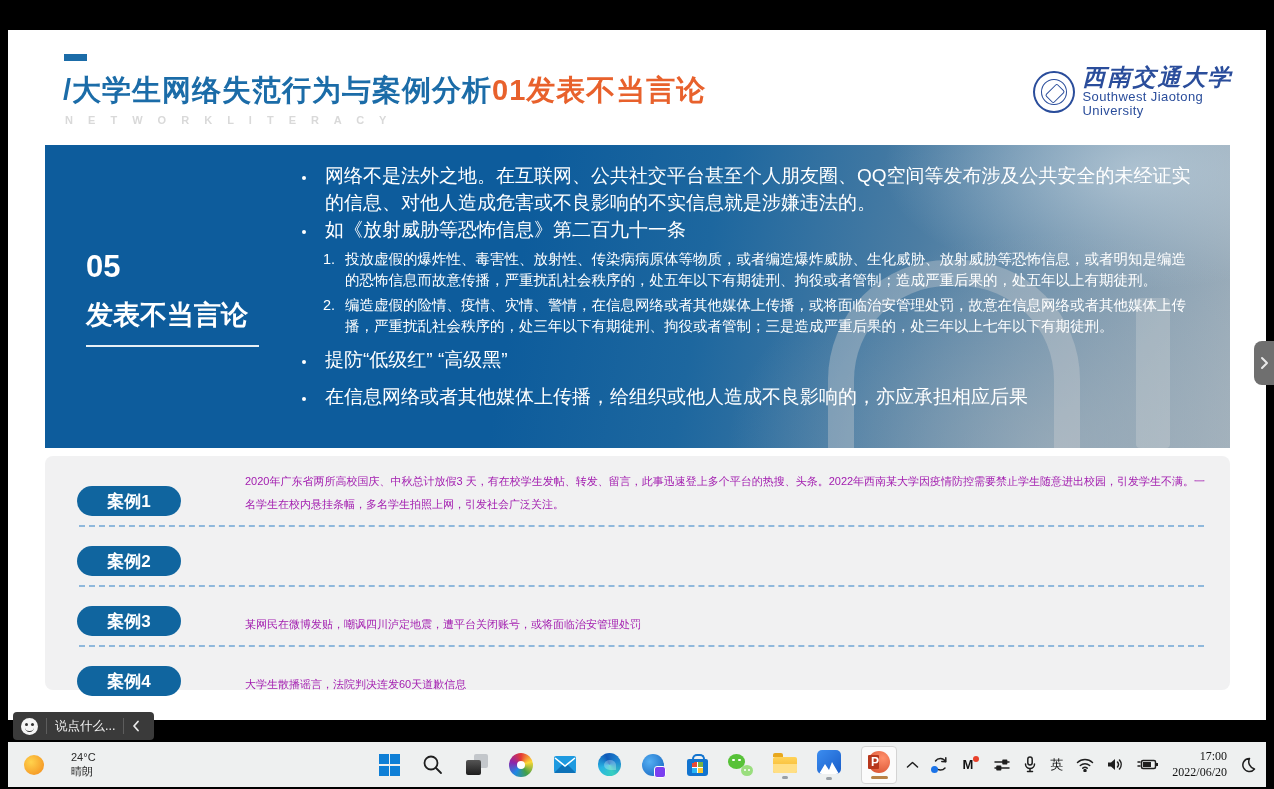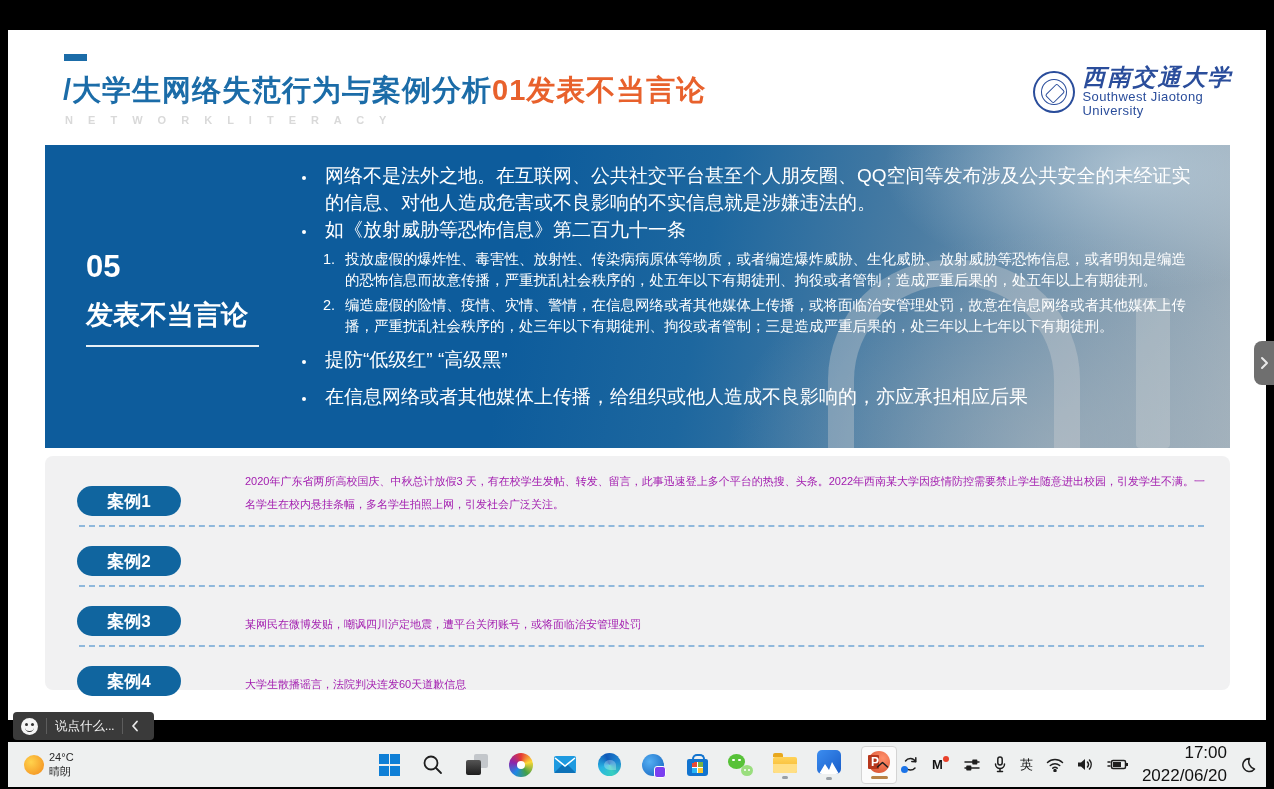--- a/index.html
+++ b/index.html
@@ -52,29 +52,29 @@
   .case-badge{min-width:104px;height:30px;border-radius:16px;background:#10659f;color:#fff;font-size:17px;font-weight:bold;
     display:flex;align-items:center;justify-content:center;flex:0 0 auto;}
   .case-text{font-size:11px;line-height:23px;color:#a21caf;margin-left:40px;}
   .dashed-sep{border-top:2px dashed #8fb8dc;margin:9px 2px;}
   .case-row.single{height:40px;}
   
   .side-tab{position:absolute;left:1254px;top:341px;width:20px;height:44px;background:#6f6f6f;border-radius:8px 0 0 8px;
     display:flex;align-items:center;justify-content:center;}
   
   .chat-bar{position:absolute;left:13px;top:712px;width:141px;height:28px;background:#3a3a3a;border-radius:4px;
-    display:flex;align-items:center;padding:0 8px;box-sizing:border-box;gap:8px;font-family:Liberation Serif, serif;}
+    display:flex;align-items:center;padding:0 8px;box-sizing:border-box;gap:8px;}
   .chat-div{width:1px;height:16px;background:#5d5d5d;}
   .chat-label{color:#f2f2f2;font-size:12.5px;white-space:nowrap;}
   .smiley{width:17px;height:17px;border-radius:50%;background:#f5f5f5;position:relative;}
   .smiley::before{content:"";position:absolute;left:4px;top:5px;width:3px;height:3px;border-radius:50%;background:#333;box-shadow:6px 0 0 #333;}
   .smiley::after{content:"";position:absolute;left:4px;top:9px;width:9px;height:4px;border-bottom:1.5px solid #333;border-radius:0 0 8px 8px;}
   
   .taskbar{position:absolute;left:8px;top:742px;width:1258px;height:45px;background:#eef0f0;}
-  .weather{position:absolute;left:10px;top:0;height:100%;display:flex;align-items:center;gap:5px;padding:0 6px;}
+  .weather{position:absolute;left:10px;top:0;height:100%;display:flex;align-items:center;gap:27px;padding:0 6px;}
   .sun{width:20px;height:20px;border-radius:50%;background:radial-gradient(circle at 35% 35%,#ffd34d,#f2891b);}
   .weather-text{font-size:11px;line-height:1.25;color:#2a2a2a;}
   .tb-center{position:absolute;left:50%;top:0;height:100%;transform:translateX(-50%);display:flex;align-items:center;gap:16px;}
   .tb-item{position:relative;width:28px;display:flex;flex-direction:column;align-items:center;justify-content:center;}
   .run-dot{width:6px;height:3px;border-radius:2px;background:#9aa0a6;margin-top:3px;}
   .win-icon{width:21px;height:21px;display:grid;grid-template-columns:10px 10px;grid-template-rows:10px 10px;gap:1.5px;}
   .win-icon span{background:#0e7fd6;}
   .tv-icon{position:relative;width:22px;height:21px;}
   .tv-icon .back{position:absolute;right:0;top:0;width:14px;height:14px;background:#c3c7cb;border-radius:2px;}
   .tv-icon .front{position:absolute;left:0;bottom:0;width:15px;height:15px;background:linear-gradient(#555,#1d1d1d);border-radius:2px;}
@@ -104,21 +104,21 @@
   .ppt-circle{width:22px;height:22px;border-radius:50%;background:radial-gradient(circle at 68% 32%,#ff8f6b,#d24726);position:relative;display:flex;align-items:center;}
   .ppt-circle .sq{position:absolute;left:0;top:4px;width:11px;height:14px;background:#b7371c;border-radius:1px;}
   .ppt-circle .p{position:relative;z-index:1;color:#fff;font-weight:bold;font-size:12px;margin-left:3px;}
   .ppt-underline{width:17px;height:3px;background:#b98246;border-radius:2px;}
   
   .tray{position:absolute;right:4px;top:0;height:100%;display:flex;align-items:center;gap:13px;padding-right:6px;}
   .tray-ico{display:flex;align-items:center;justify-content:center;position:relative;color:#1f1f1f;}
   .m-badge{font-size:13px;font-weight:800;color:#111;position:relative;letter-spacing:-1px;}
   .sync-dot{position:absolute;left:-1px;bottom:0;width:7px;height:7px;border-radius:50%;background:#1a73e8;}
   .ime{font-size:13px;color:#111;}
-  .clock{font-size:17px;line-height:1.3;color:#111;text-align:right;white-space:nowrap;}
+  .clock{font-size:12px;line-height:1.3;color:#111;text-align:right;white-space:nowrap;font-family:Liberation Serif, serif;}
   svg.mono{stroke:#1f1f1f;fill:none;stroke-width:1.5;stroke-linecap:round;stroke-linejoin:round;}
 </style>
 </head>
 <body>
 
 <div class="slide">
 
   <div class="title-dash"></div>
   <div class="title-row">
     <span class="title-main">/大学生网络失范行为与案例分析</span>

